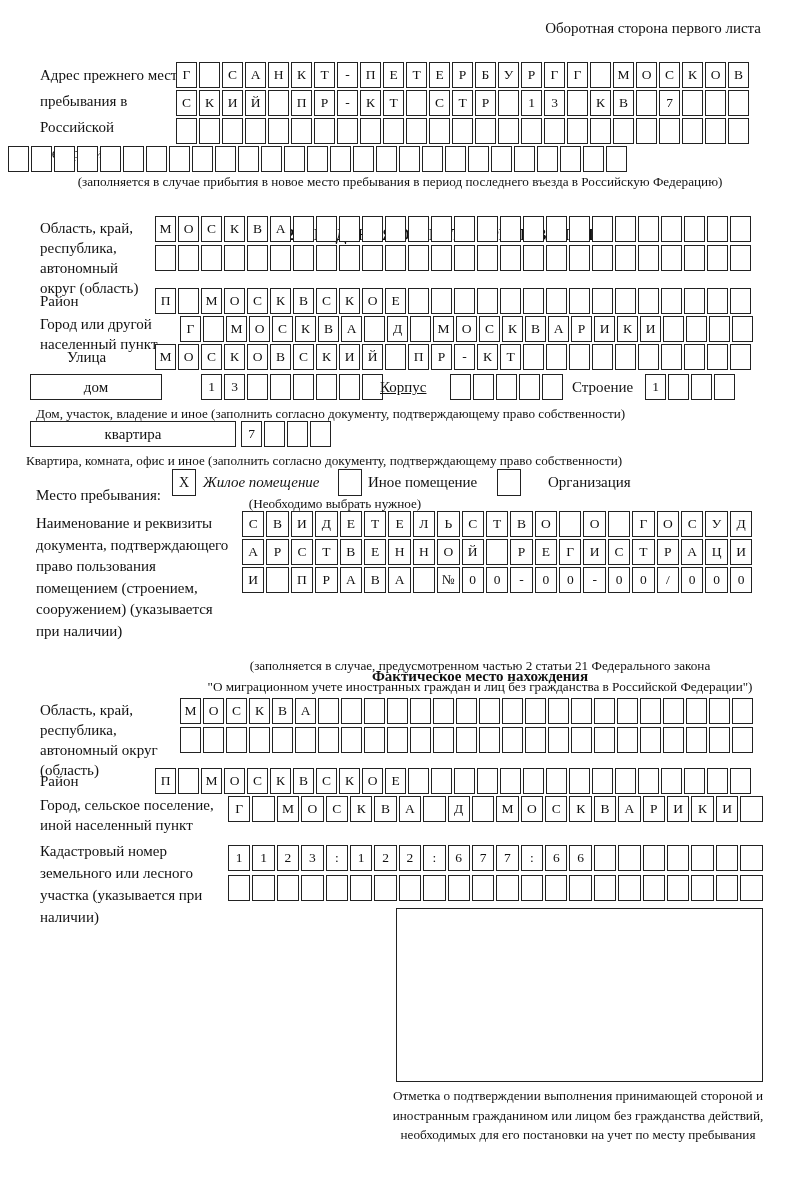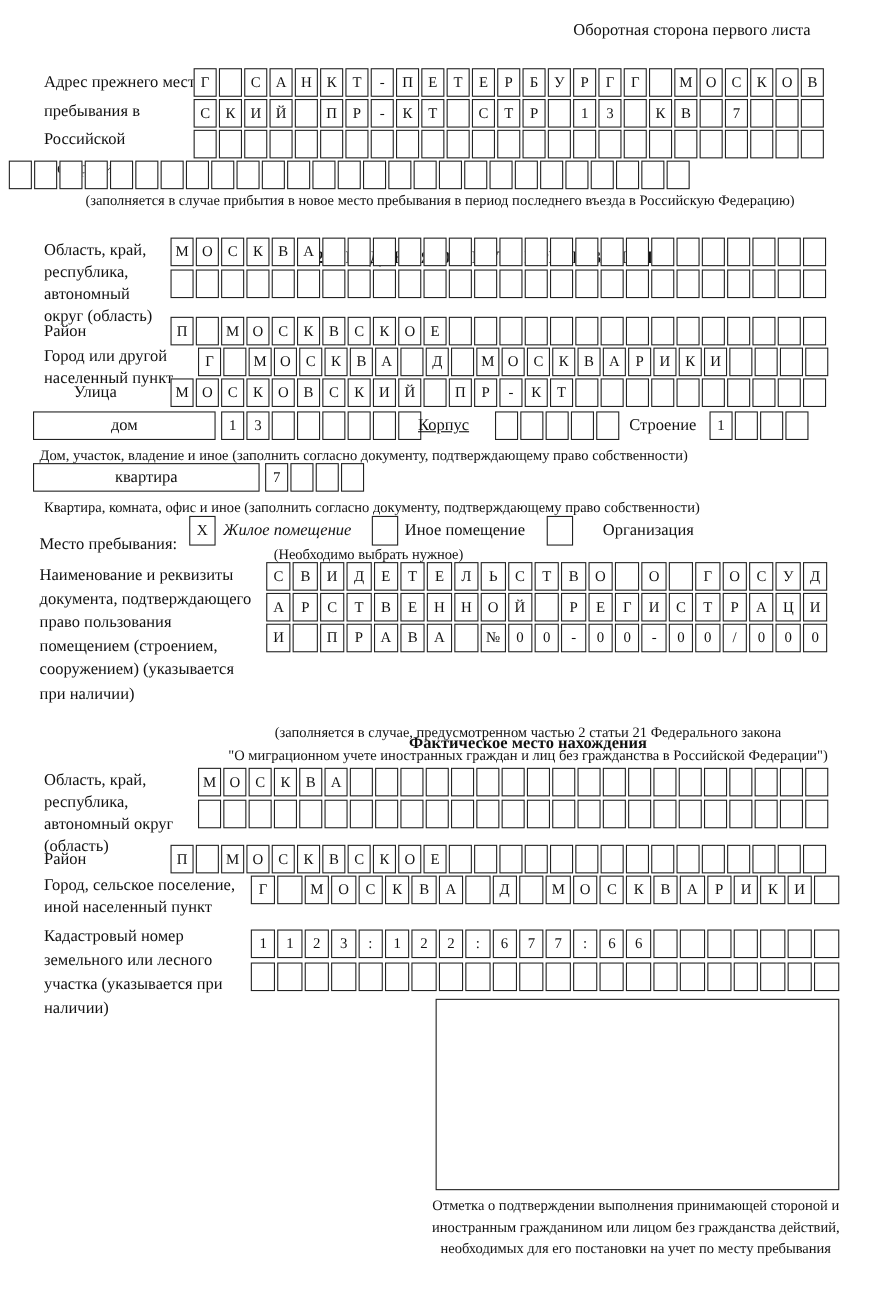--- a/index.html
+++ b/index.html
@@ -21,21 +21,21 @@
        display:inline-flex;align-items:center;justify-content:center;font-size:14px;background:#fff;}
   .inline-lbl{font-size:15px;line-height:27px;}
   .bigbox{position:absolute;border:1.6px solid #222;background:#fff;}
   .center{text-align:center;}
 </style>
 </head>
 <body>
 
 <div id="page">
 
-  <div class="abs" style="left:0;top:20px;width:737px;text-align:right;font-size:15px;">Оборотная сторона первого листа</div>
+  <div class="abs" style="left:0;top:20px;width:737px;text-align:right;font-size:15px;padding-left:24px;">Оборотная сторона первого листа</div>
 
   <div class="lbl lbl-tall" style="left:40px;top:62px;width:145px;">Адрес прежнего места пребывания в Российской Федерации</div>
   <div class="row" style="left:176px;top:62px;">
       <span class="cell">Г</span>
       <span class="cell"></span>
       <span class="cell">С</span>
       <span class="cell">А</span>
       <span class="cell">Н</span>
       <span class="cell">К</span>
       <span class="cell">Т</span>
@@ -285,21 +285,21 @@
       <span class="cell"></span>
       <span class="cell"></span>
       <span class="cell"></span>
       <span class="cell"></span>
       <span class="cell"></span>
       <span class="cell"></span>
       <span class="cell"></span>
       <span class="cell"></span>
     </div>
 
-  <div class="abs namedbox" style="left:30px;top:374px;width:166px;">дом</div>
+  <div class="abs namedbox" style="left:30px;top:374px;width:132px;">дом</div>
   <div class="row" style="left:201px;top:374px;">
       <span class="cell">1</span>
       <span class="cell">3</span>
       <span class="cell"></span>
       <span class="cell"></span>
       <span class="cell"></span>
       <span class="cell"></span>
       <span class="cell"></span>
       <span class="cell"></span>
     </div>
@@ -320,21 +320,21 @@
     </div>
   <div class="cap" style="left:36px;top:406px;">Дом, участок, владение и иное (заполнить согласно документу, подтверждающему право собственности)</div>
 
   <div class="abs namedbox" style="left:30px;top:421px;width:206px;">квартира</div>
   <div class="row" style="left:241px;top:421px;">
       <span class="cell">7</span>
       <span class="cell"></span>
       <span class="cell"></span>
       <span class="cell"></span>
     </div>
-  <div class="cap" style="left:40px;top:453px;">Квартира, комната, офис и иное (заполнить согласно документу, подтверждающему право собственности)</div>
+  <div class="cap" style="left:26px;top:453px;">Квартира, комната, офис и иное (заполнить согласно документу, подтверждающему право собственности)</div>
 
   <div class="abs inline-lbl" style="left:36px;top:482px;">Место пребывания:</div>
   <span class="abs chk" style="left:172px;top:469px;">X</span>
   <div class="abs inline-lbl" style="left:203px;top:469px;font-style:italic;">Жилое помещение</div>
   <span class="abs chk" style="left:338px;top:469px;"></span>
   <div class="abs inline-lbl" style="left:368px;top:469px;">Иное помещение</div>
   <span class="abs chk" style="left:497px;top:469px;"></span>
   <div class="abs inline-lbl" style="left:548px;top:469px;">Организация</div>
   <div class="cap" style="left:190px;top:496px;width:290px;text-align:center;">(Необходимо выбрать нужное)</div>
 

